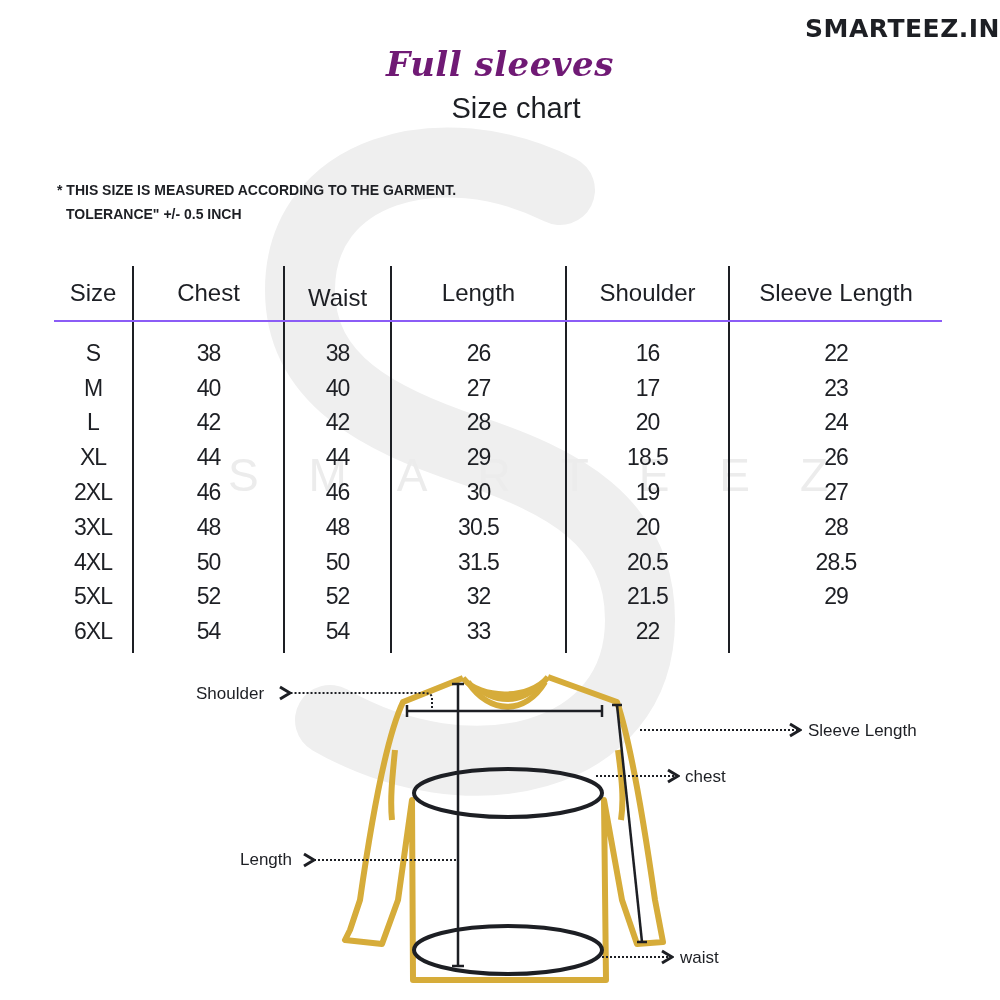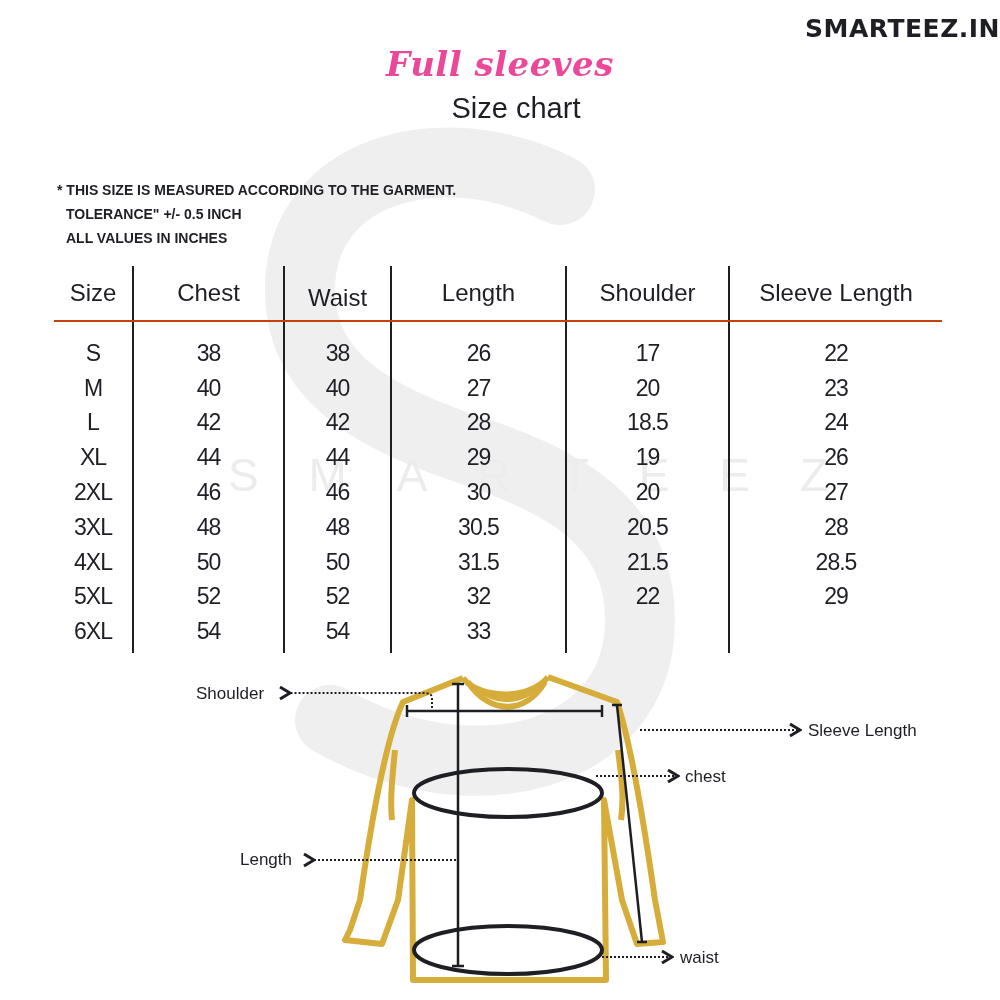--- a/index.html
+++ b/index.html
@@ -11,28 +11,28 @@
     .watermark { position: absolute; left: 0; top: 0; width: 1000px; height: 1000px; z-index: 0; }
     .wm-text {
       position: absolute; top: 448px; left: 228px; width: 600px;
       display: flex; justify-content: space-between;
       font-size: 46px; color: #ececec; font-family: "Liberation Sans", sans-serif;
     }
     .layer { position: absolute; left: 0; top: 0; width: 1000px; height: 1000px; z-index: 1; }
     .brand { position: absolute; top: 14px; left: 0; width: 1000px; text-align: right;
       font-family: "DejaVu Sans", sans-serif; font-weight: 900; font-size: 25px; letter-spacing: 0.5px; color: #1d1f24; }
     .subtitle { position: absolute; top: 44px; left: 0; width: 1000px; text-align: center;
-      font-family: "DejaVu Serif", serif; font-style: italic; font-weight: bold; font-size: 34px; color: #ec4899; letter-spacing: 0.5px; }
+      font-family: "DejaVu Serif", serif; font-style: italic; font-weight: bold; font-size: 34px; color: #701a75; letter-spacing: 0.5px; }
     .title { position: absolute; top: 92px; left: 16px; width: 1000px; text-align: center;
       font-size: 29px; color: #1d1f24; }
     .notes { position: absolute; top: 178px; left: 57px; font-weight: bold; font-size: 14px; line-height: 24px; color: #1d1f24; }
     .notes div:nth-child(n+2) { padding-left: 9px; }
 
     .table { position: absolute; left: 54px; top: 266px; width: 888px; }
-    .thead { display: flex; height: 54px; border-bottom: 2px solid #c2410c; }
+    .thead { display: flex; height: 54px; border-bottom: 2px solid #8b5cf6; }
     .th { font-size: 24px; color: #1d1f24; display: flex; justify-content: center; align-items: center; }
     .col { border-right: 2px solid #1d1f24; box-sizing: border-box; }
     .c0 { width: 80px; } .c1 { width: 151px; } .c2 { width: 107px; }
     .c3 { width: 175px; } .c4 { width: 163px; } .c5 { width: 212px; border-right: none; }
     .tbody { display: flex; }
     .tcol { display: flex; flex-direction: column; padding-top: 14px; padding-bottom: 4px; }
     .td { height: 34.8px; font-size: 23px; letter-spacing: -1px; color: #1d1f24; display: flex; justify-content: center; align-items: center; }
     .th.waist { padding-top: 10px; }
 
     .diagram { position: absolute; left: 0; top: 660px; width: 1000px; height: 340px; }
@@ -59,21 +59,20 @@
 
 <div class="layer">
 
   <div class="brand">SMARTEEZ.IN</div>
   <div class="subtitle">Full sleeves</div>
   <div class="title">Size chart</div>
 
   <div class="notes">
     <div>* THIS SIZE IS MEASURED ACCORDING TO THE GARMENT.</div>
     <div>TOLERANCE" +/- 0.5 INCH</div>
-    <div>ALL VALUES IN INCHES</div>
   </div>
 
   <div class="table">
     <div class="thead">
       <div class="th col c0">Size</div>
       <div class="th col c1">Chest</div>
       <div class="th col c2 waist">Waist</div>
       <div class="th col c3">Length</div>
       <div class="th col c4">Shoulder</div>
       <div class="th col c5">Sleeve Length</div>
@@ -117,20 +116,21 @@
           <div class="td">27</div>
           <div class="td">28</div>
           <div class="td">29</div>
           <div class="td">30</div>
           <div class="td">30.5</div>
           <div class="td">31.5</div>
           <div class="td">32</div>
           <div class="td">33</div>
         </div>
       <div class="tcol col c4">
+          <div class="td">16</div>
           <div class="td">17</div>
           <div class="td">20</div>
           <div class="td">18.5</div>
           <div class="td">19</div>
           <div class="td">20</div>
           <div class="td">20.5</div>
           <div class="td">21.5</div>
           <div class="td">22</div>
         </div>
       <div class="tcol col c5">

